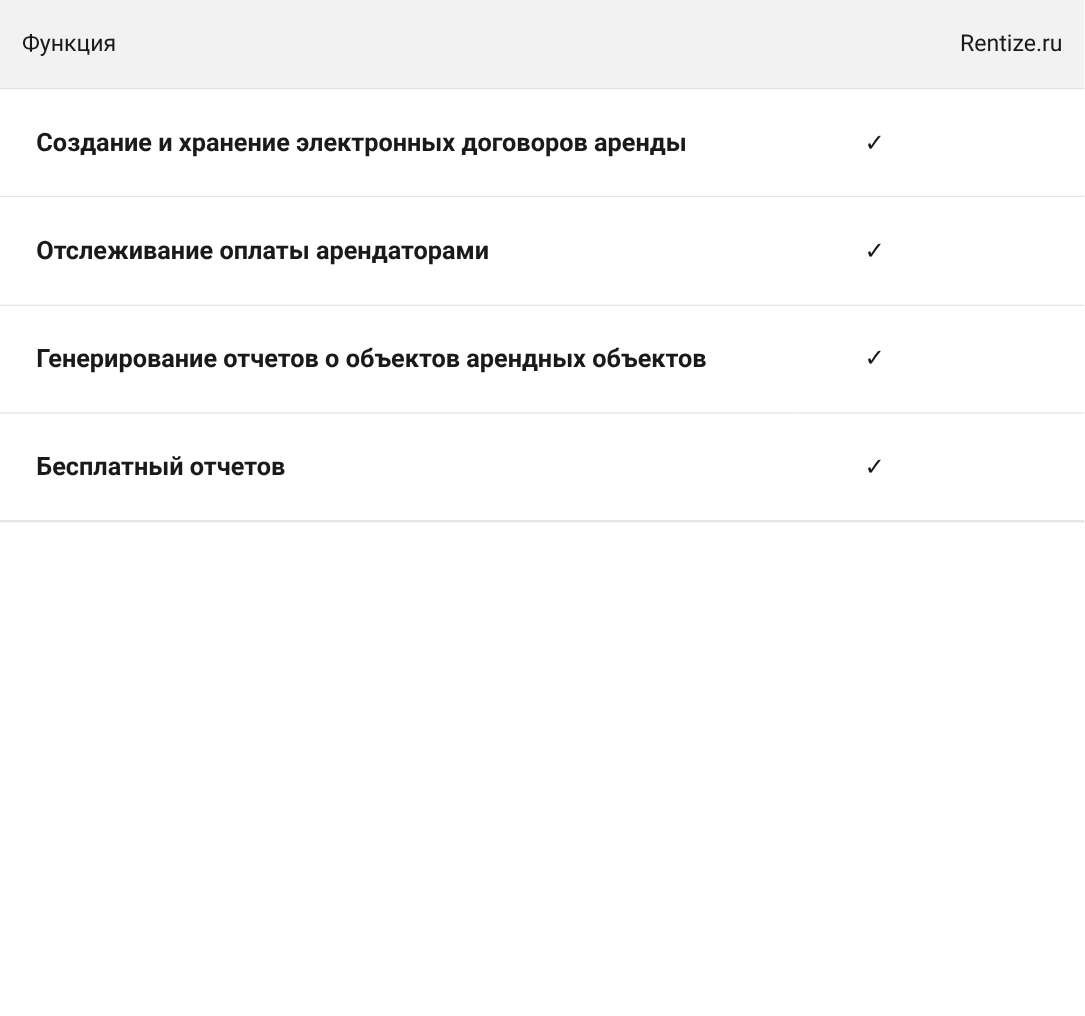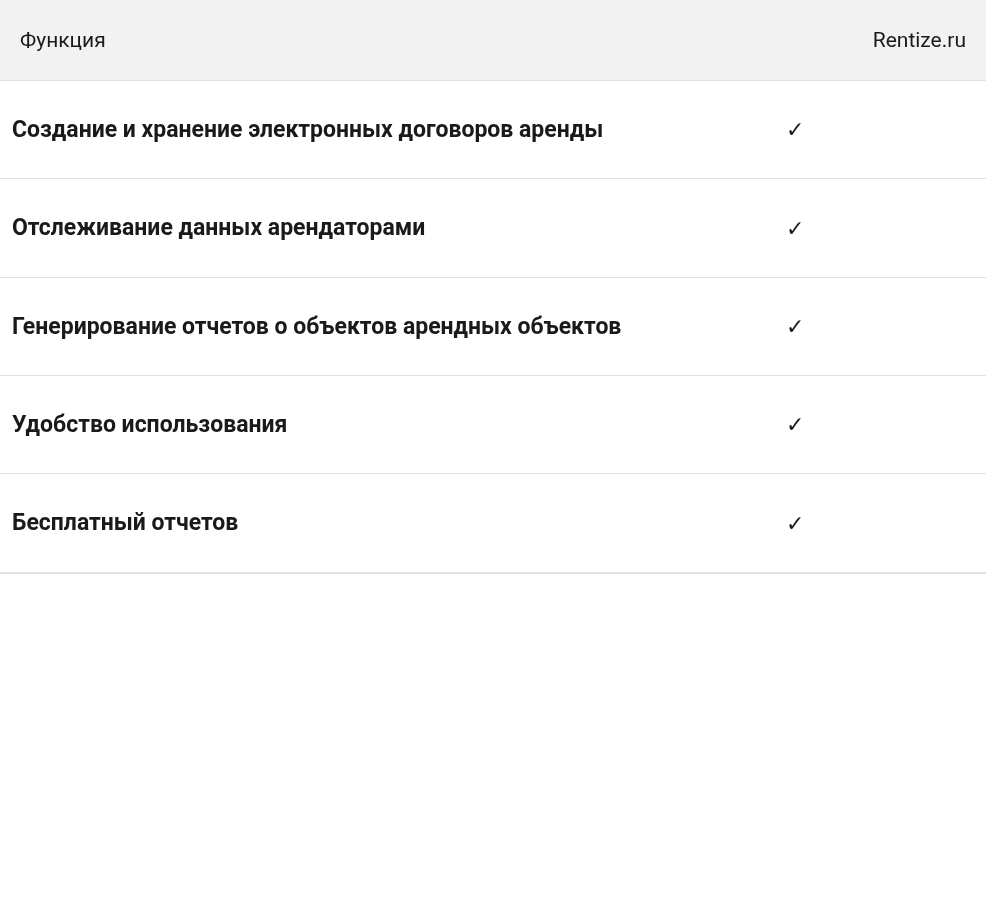--- a/index.html
+++ b/index.html
@@ -33,21 +33,21 @@
     .data-row {
       border-bottom: 1px solid #e0e0e0;
     }
     .data-row:first-of-type {
       border-top: 1px solid #e0e0e0;
     }
     .data-row:last-of-type {
       border-bottom: 2px solid #e0e0e0;
     }
     .feature-cell {
-      padding: 32px 12px;
+      padding: 32px 33px;
       font-size: 23px;
       font-weight: 700;
       color: #1a1a1a;
       line-height: 1.45;
       max-width: 680px;
     }
     .check-cell {
       text-align: left;
       padding: 32px 20px;
       font-size: 22px;
@@ -65,29 +65,25 @@
       <th class="header-cell">Функция</th>
       <th class="header-cell col-right">Rentize.ru</th>
     </tr>
   </thead>
   <tbody>
     <tr class="data-row">
       <td class="feature-cell">Создание и хранение электронных договоров аренды</td>
       <td class="check-cell">✓</td>
     </tr>
     <tr class="data-row">
-      <td class="feature-cell">Отслеживание данных арендаторами</td>
+      <td class="feature-cell">Отслеживание оплаты арендаторами</td>
       <td class="check-cell">✓</td>
     </tr>
     <tr class="data-row">
       <td class="feature-cell">Генерирование отчетов о объектов арендных объектов</td>
-      <td class="check-cell">✓</td>
-    </tr>
-    <tr class="data-row">
-      <td class="feature-cell">Удобство использования</td>
       <td class="check-cell">✓</td>
     </tr>
     <tr class="data-row">
       <td class="feature-cell">Бесплатный отчетов</td>
       <td class="check-cell">✓</td>
     </tr>
   </tbody>
 </table>
 
 </body></html>

